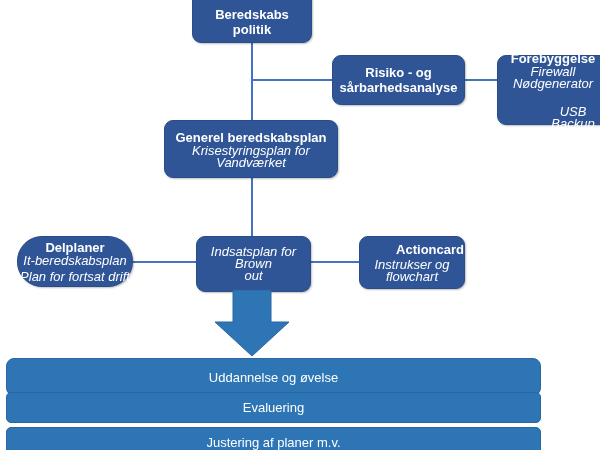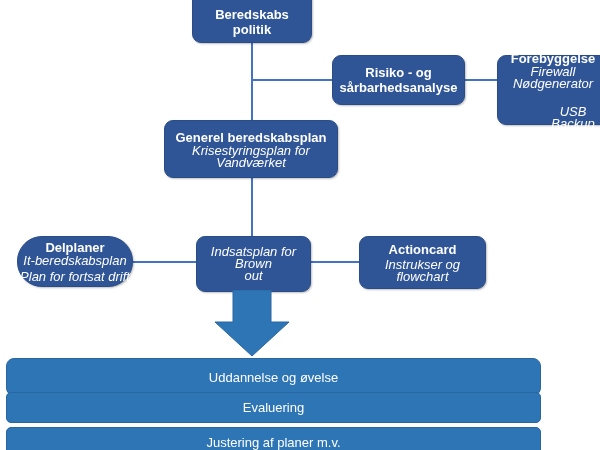--- a/index.html
+++ b/index.html
@@ -46,21 +46,21 @@
   <div class="title">Delplaner</div>
   <div class="sub">It-beredskabsplan</div>
   <div class="sub" style="margin-top:4px;">Plan for fortsat drift</div>
 </div>
 
 <div class="box" style="left:196px; top:236px; width:115px; height:56px;">
   <div class="sub">Indsatsplan for Brown</div>
   <div class="sub">out</div>
 </div>
 
-<div class="box" style="left:359px; top:236px; width:127px; height:53px;">
+<div class="box" style="left:359px; top:236px; width:106px; height:53px;align-items:flex-end;">
   <div class="title">Actioncard</div>
   <div class="sub" style="margin-top:2px;">Instrukser og flowchart</div>
 </div>
 
 <svg id="arrow" width="76" height="68" viewBox="0 0 76 68">
   <polygon points="18,0 56,0 56,32 74,32 37,66 0,32 18,32" fill="#2e75b6" stroke="#2a66a0" stroke-width="1"></polygon>
 </svg>
 
 <div class="bar" style="top:358px; height:38px;border-radius:8px;">
   <span>Uddannelse og øvelse</span>

